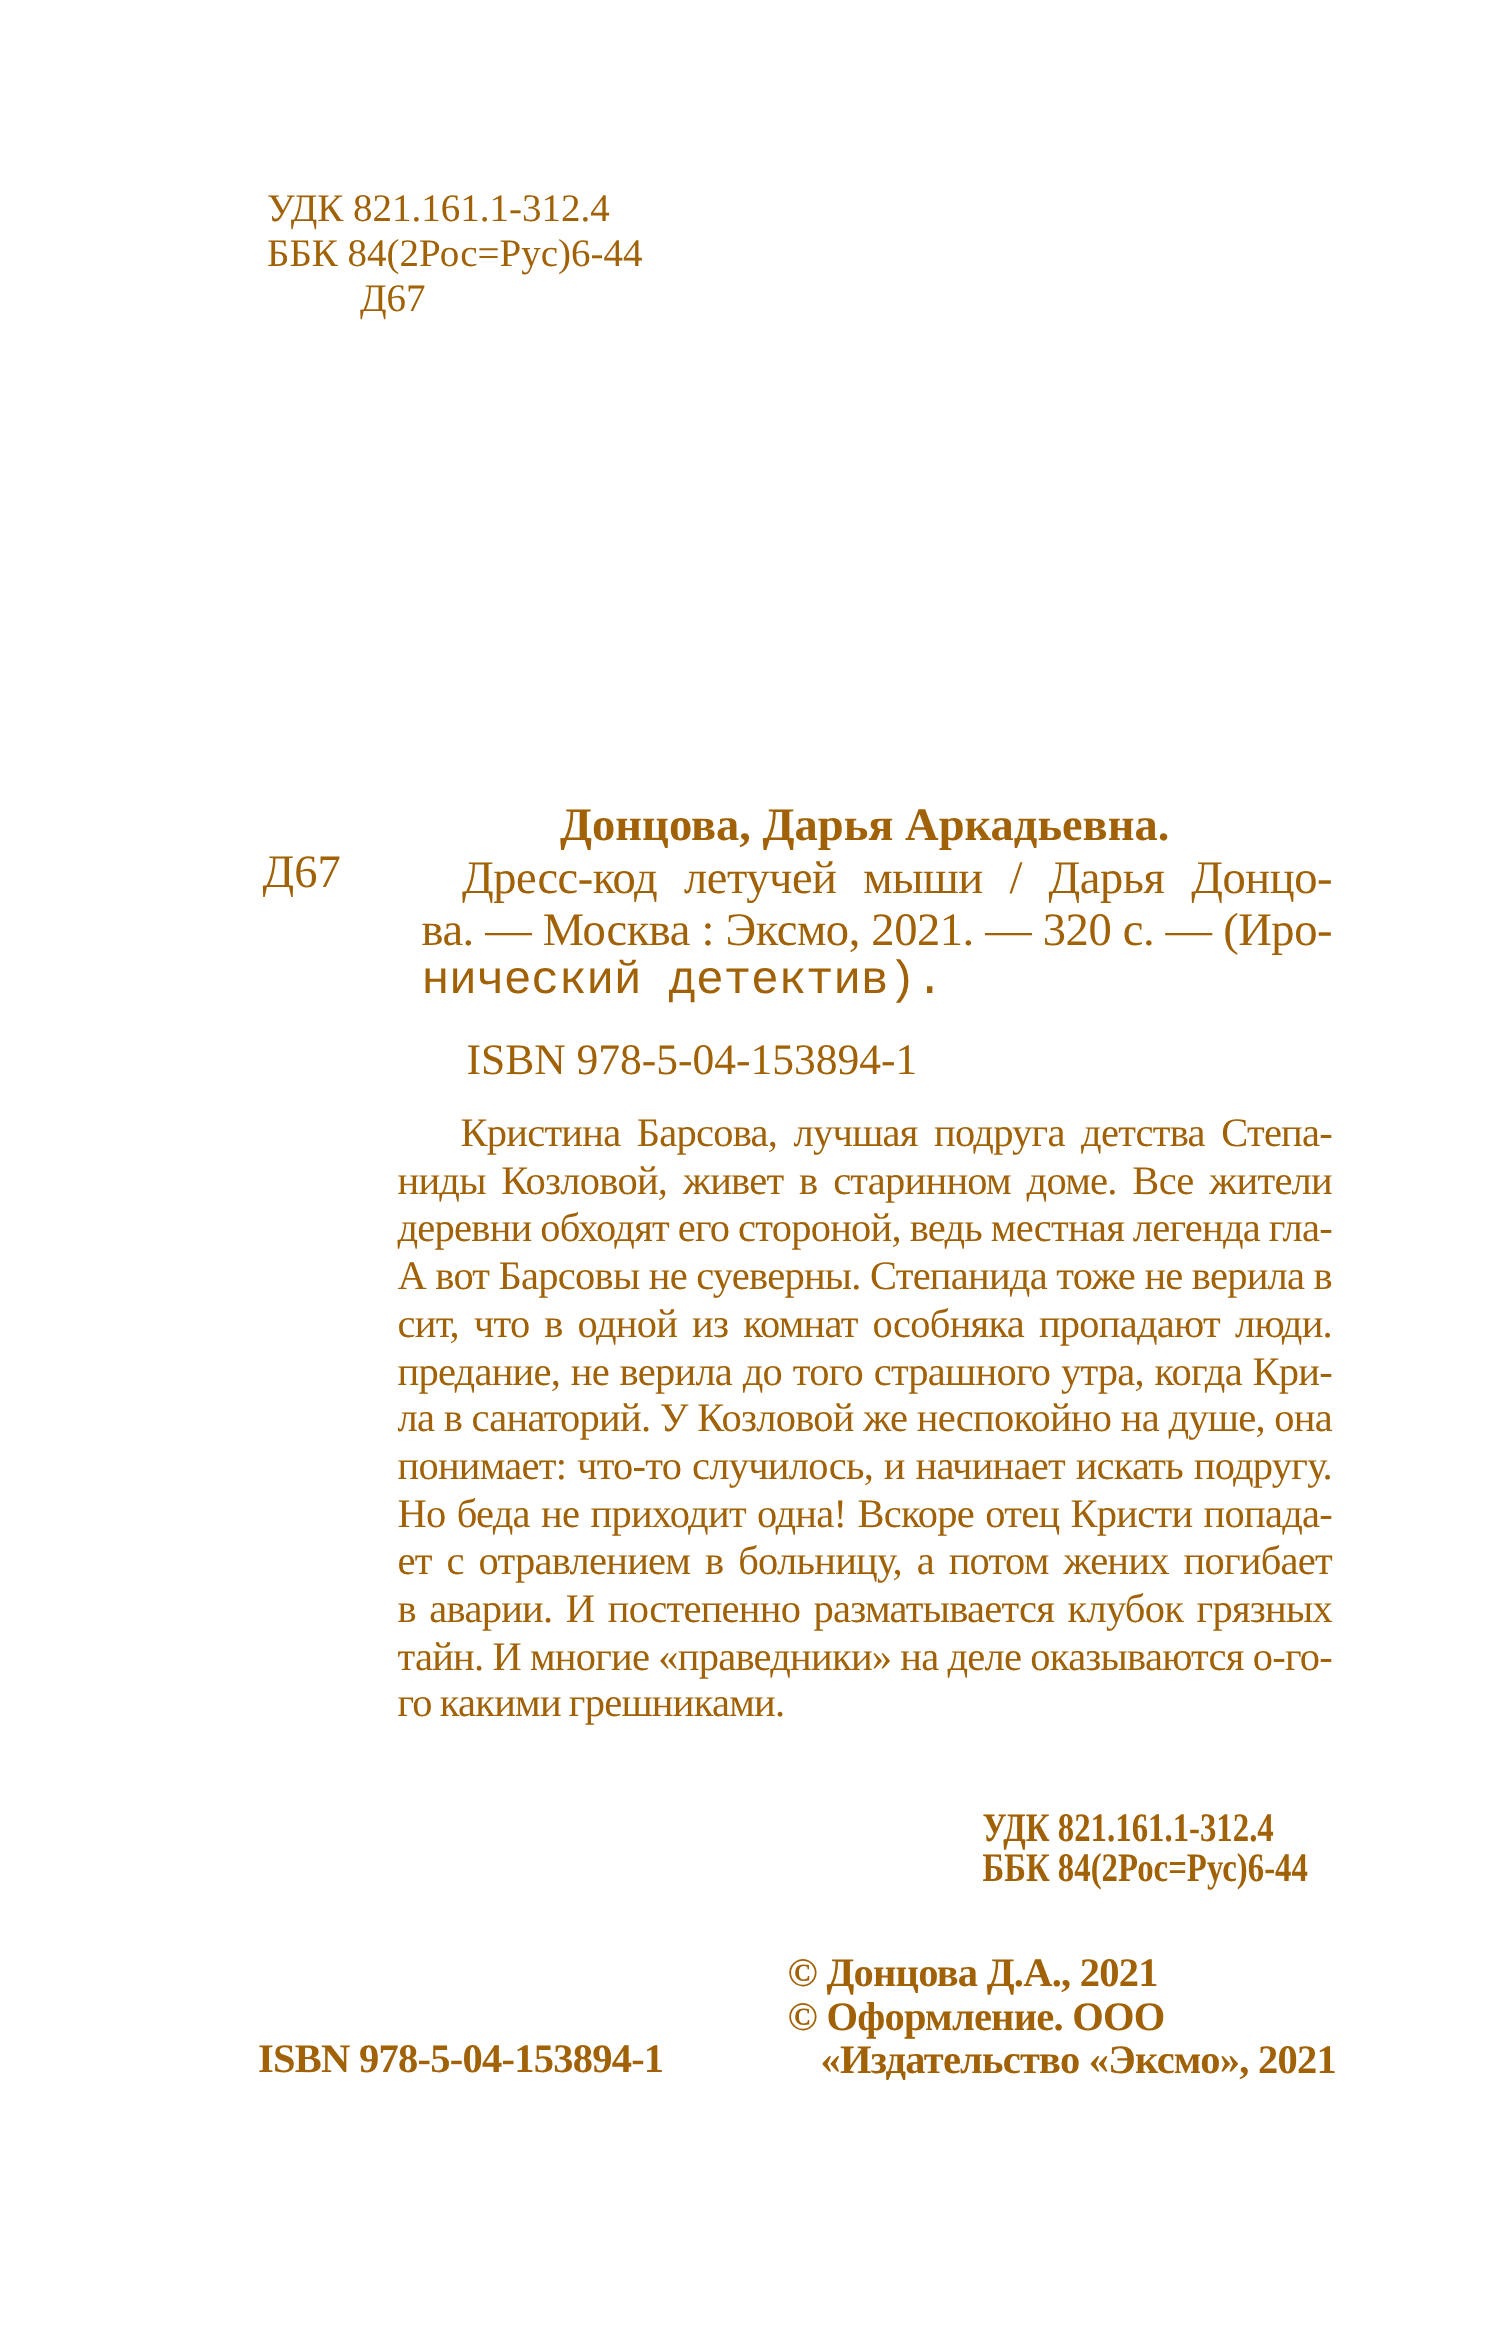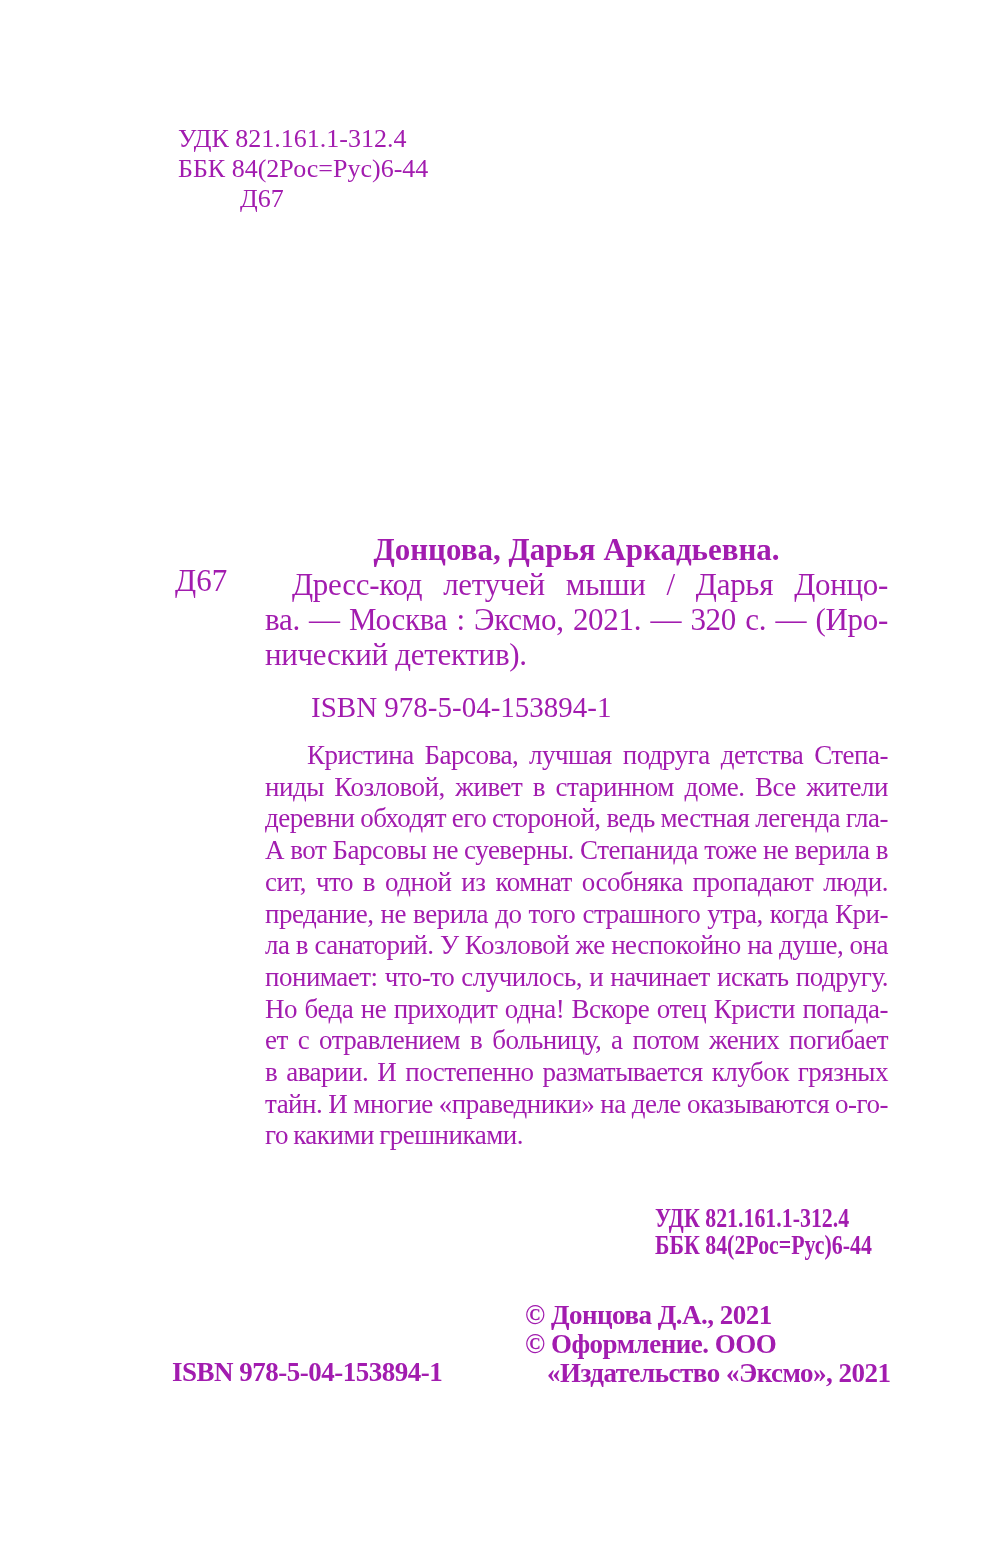--- a/index.html
+++ b/index.html
@@ -1,21 +1,21 @@
 <!DOCTYPE html>
 <html><head>
 <meta charset="utf-8">
 <style>
   html, body { margin: 0; padding: 0; background: #e8e8e8; }
   .page {
     position: relative;
     width: 1000px;
     height: 1562px;
     background: #ffffff;
-    color: #a21caf;
+    color: #a16207;
     font-family: "Liberation Serif", "DejaVu Serif", serif;
     overflow: hidden;
   }
   .abs { position: absolute; }
 
   
   .top-codes {
     left: 178px; top: 124px;
     font-size: 26px; line-height: 30px;
     white-space: nowrap;
@@ -26,23 +26,23 @@
   .cat-code {
     left: 175px; top: 563px;
     font-size: 31px; line-height: 35px;
     white-space: nowrap;
   }
   .catalog {
     left: 265px; top: 532px; width: 623px;
     font-size: 31px; line-height: 35px;
   }
   .catalog .author-heading { font-weight: bold; text-align: center; }
-  .catalog .cat-line { text-align: justify; text-align-last: justify; letter-spacing: -0.3px; }
+  .catalog .cat-line { text-align: justify; text-align-last: justify; letter-spacing: -0.3px; margin-left: 16px; }
   .catalog .cat-line.first { text-indent: 27px; }
-  .catalog .cat-line.last { text-align: right; text-align-last: left; }
+  .catalog .cat-line.last { text-align: right; text-align-last: left; font-family: Liberation Mono, monospace; }
 
   .isbn-mid {
     left: 311px; top: 691px;
     font-size: 29px; line-height: 32px;
     white-space: nowrap;
   }
 
   
   .annotation {
     left: 265px; top: 740px; width: 623px;

